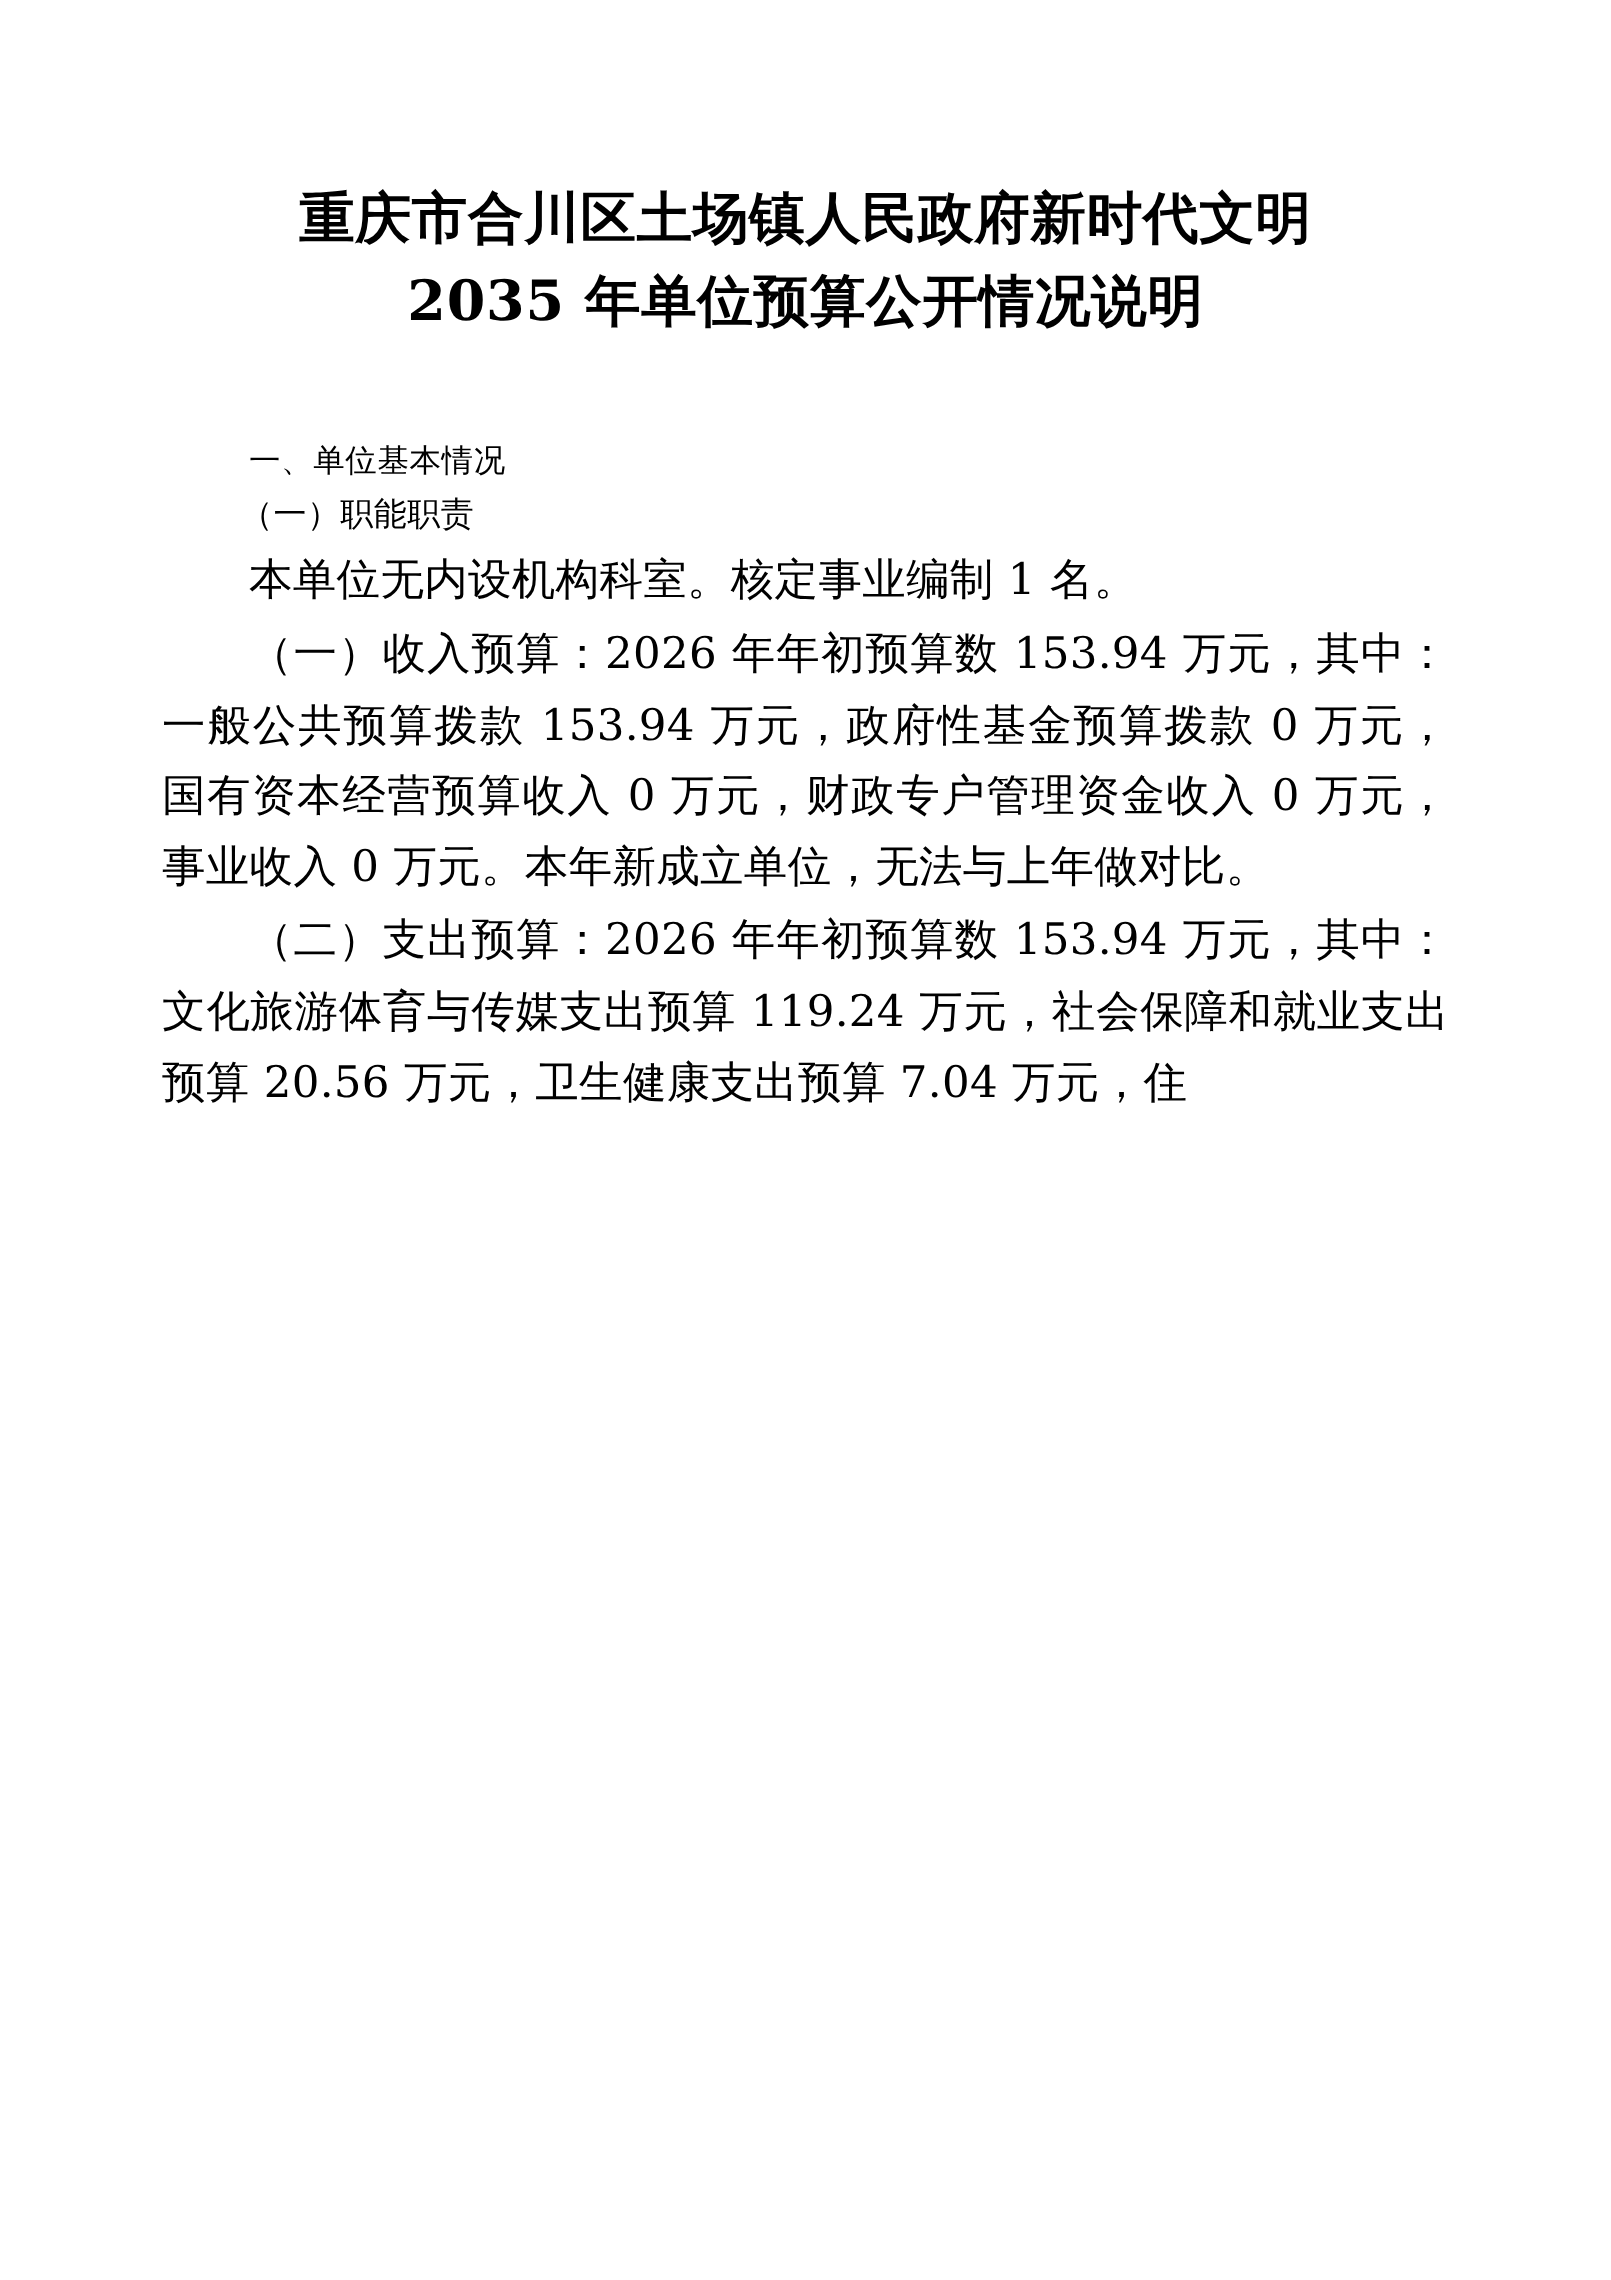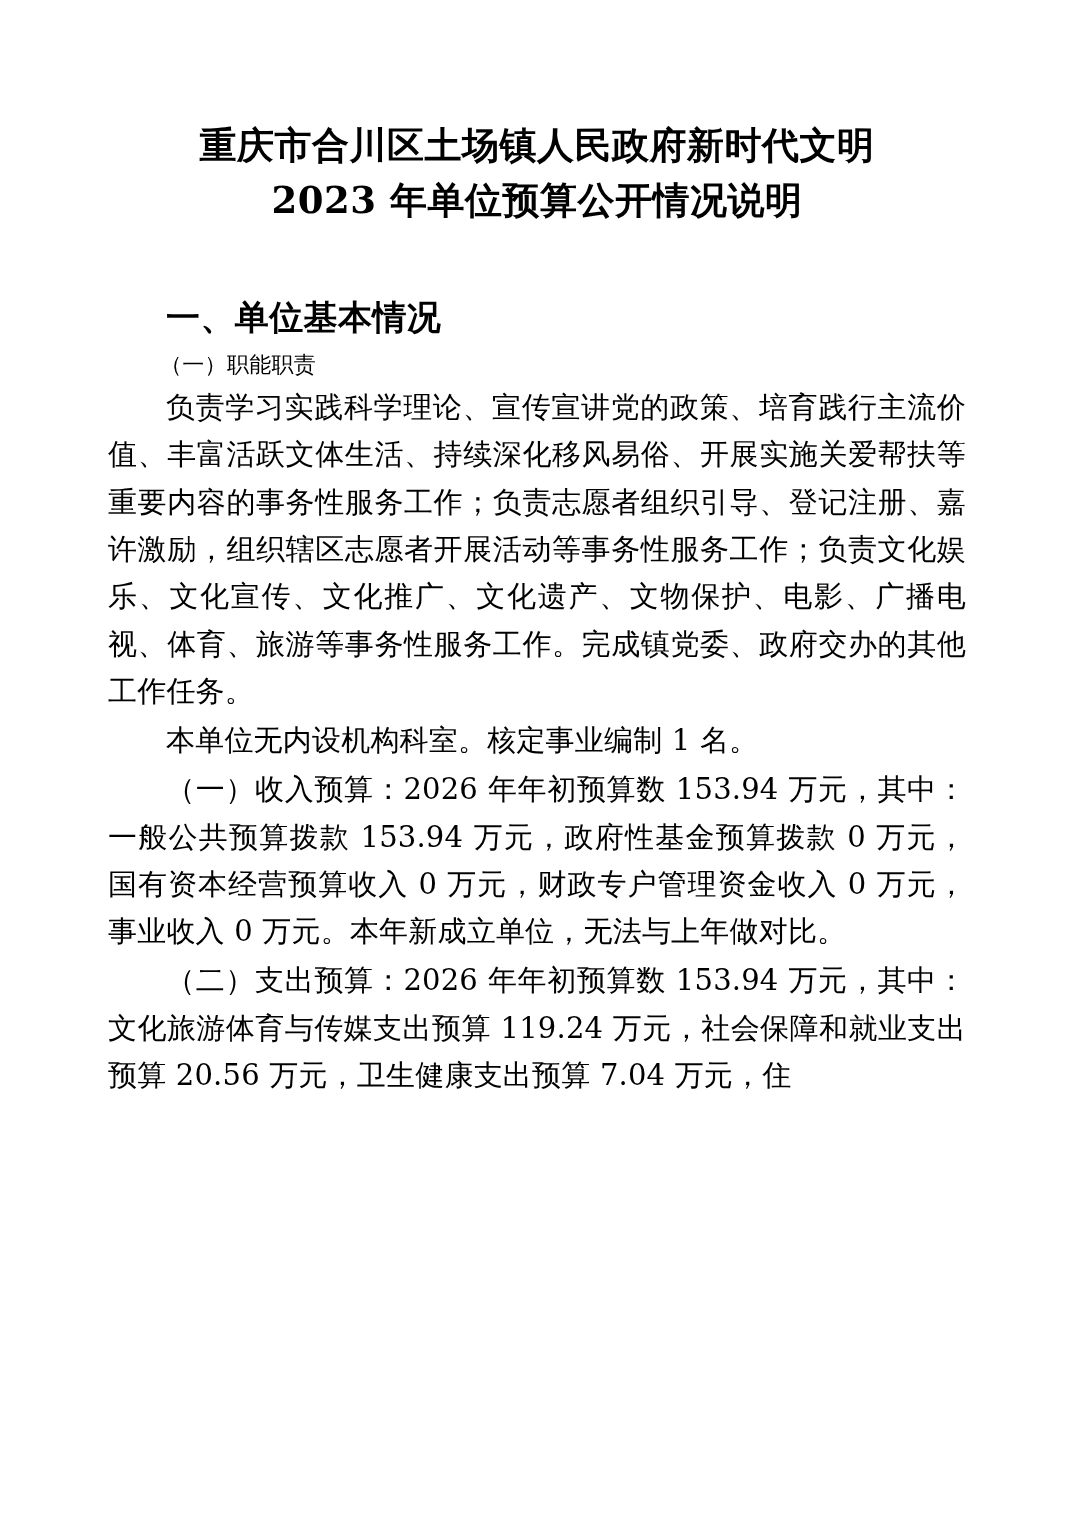--- a/index.html
+++ b/index.html
@@ -31,22 +31,22 @@
     letter-spacing: 0.5px;
     margin: 0;
   }
   .doc-title .line {
     display: block;
   }
   .title-gap {
     height: 62px;
   }
   .section-heading {
-    font-weight: bold;
-    font-size: 34px;
+    font-weight: normal;
+    font-size: 21px;
     line-height: 1.62;
     letter-spacing: 0.4px;
     margin: 0 0 2px 0;
     text-indent: 58px;
   }
   .subheading {
     font-size: 22px;
     line-height: 1.62;
     letter-spacing: 0.3px;
     margin: 0 0 2px 0;
@@ -65,30 +65,29 @@
     margin-bottom: 0;
   }
 </style>
 </head>
 <body>
 
 <div class="page">
 
   <h1 class="doc-title">
     <span class="line">重庆市合川区土场镇人民政府新时代文明</span>
-    <span class="line">2023 年单位预算公开情况说明</span>
+    <span class="line">2035 年单位预算公开情况说明</span>
   </h1>
 
   <div class="title-gap"></div>
 
   <h2 class="section-heading">一、单位基本情况</h2>
 
   <p class="subheading">（一）职能职责</p>
 
-  <p class="para">负责学习实践科学理论、宣传宣讲党的政策、培育践行主流价值、丰富活跃文体生活、持续深化移风易俗、开展实施关爱帮扶等重要内容的事务性服务工作；负责志愿者组织引导、登记注册、嘉许激励，组织辖区志愿者开展活动等事务性服务工作；负责文化娱乐、文化宣传、文化推广、文化遗产、文物保护、电影、广播电视、体育、旅游等事务性服务工作。完成镇党委、政府交办的其他工作任务。</p>
 
 
   <p class="para">本单位无内设机构科室。核定事业编制 1 名。</p>
 
 
   <p class="para">（一）收入预算：2026 年年初预算数 153.94 万元，其中：一般公共预算拨款 153.94 万元，政府性基金预算拨款 0 万元，国有资本经营预算收入 0 万元，财政专户管理资金收入 0 万元，事业收入 0 万元。本年新成立单位，无法与上年做对比。</p>
 
   <p class="para para-last">（二）支出预算：2026 年年初预算数 153.94 万元，其中：文化旅游体育与传媒支出预算 119.24 万元，社会保障和就业支出预算 20.56 万元，卫生健康支出预算 7.04 万元，住</p>
 
 </div>

